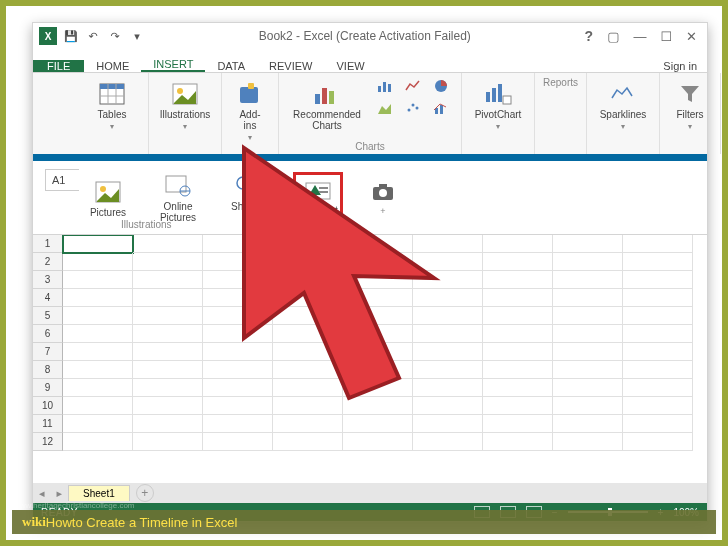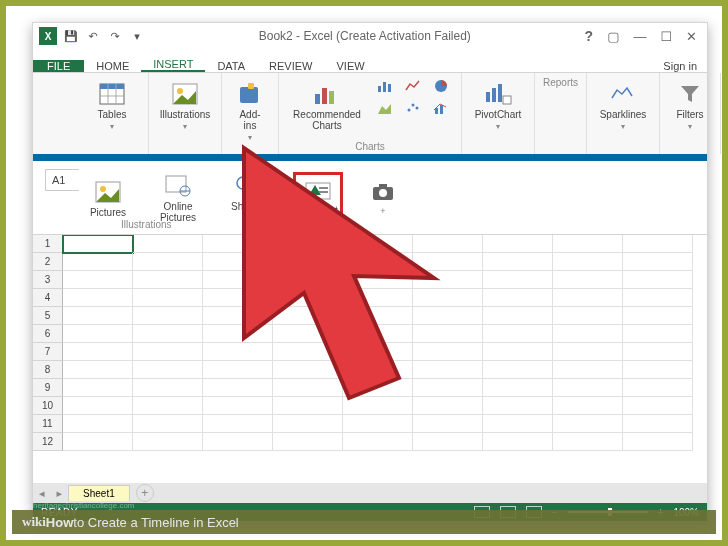--- a/index.html
+++ b/index.html
@@ -54,23 +54,23 @@
   .sheet-tabs .add { width: 18px; height: 18px; border: 1px solid #ccc; border-radius: 50%; margin-left: 6px; text-align: center; line-height: 16px; color: #888; font-size: 12px; }
   .statusbar { position: absolute; bottom: 0; left: 0; right: 0; height: 18px; background: #217346; color: #fff; font-size: 10px; display: flex; align-items: center; padding: 0 8px; }
   .statusbar .ready { font-weight: normal; letter-spacing: 0.5px; }
   .statusbar .right { margin-left: auto; display: flex; align-items: center; gap: 10px; }
   .statusbar .view-btn { width: 16px; height: 12px; border: 1px solid #fff; opacity: 0.7; }
   .statusbar .zoom-slider { width: 80px; height: 2px; background: #fff; position: relative; }
   .statusbar .zoom-slider::after { content: ''; position: absolute; left: 50%; top: -3px; width: 4px; height: 8px; background: #fff; }
   
   .big-cursor { position: absolute; top: 132px; left: 228px; width: 300px; height: 290px; pointer-events: none; z-index: 50; }
   
-  .wiki-banner { position: absolute; bottom: 6px; left: 6px; right: 6px; height: 24px; background: rgba(107, 114, 52, 0.92); color: #e5e5e5; display: flex; align-items: center; padding: 0 10px; font-size: 13px; z-index: 60; }
+  .wiki-banner { position: absolute; bottom: 6px; left: 6px; right: 6px; height: 24px; background: rgba(107, 114, 52, 0.92); color: #fde047; display: flex; align-items: center; padding: 0 10px; font-size: 13px; z-index: 60; }
   .wiki-banner .wiki { font-family: Georgia, serif; font-weight: bold; }
-  .wiki-banner .how { font-weight: bold; }
+  .wiki-banner .how { font-weight: normal; }
   .watermark { position: absolute; bottom: 30px; left: 8px; font-size: 8px; color: rgba(255,255,255,0.4); z-index: 55; }
 </style>
 </head>
 <body>
 
 <div class="frame">
 
   <div class="excel-window">
 
     <div class="titlebar">

